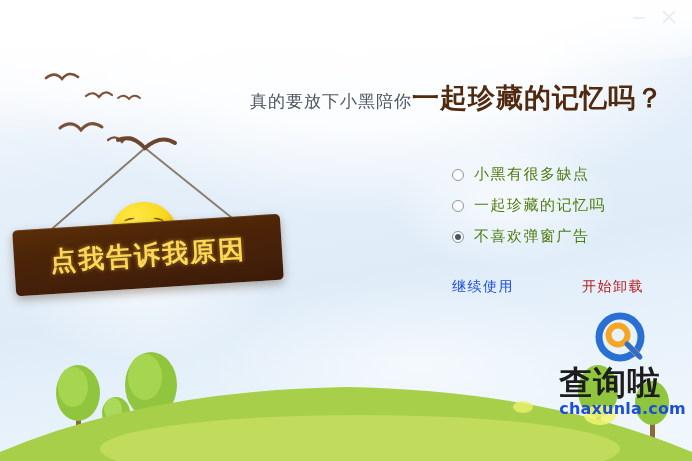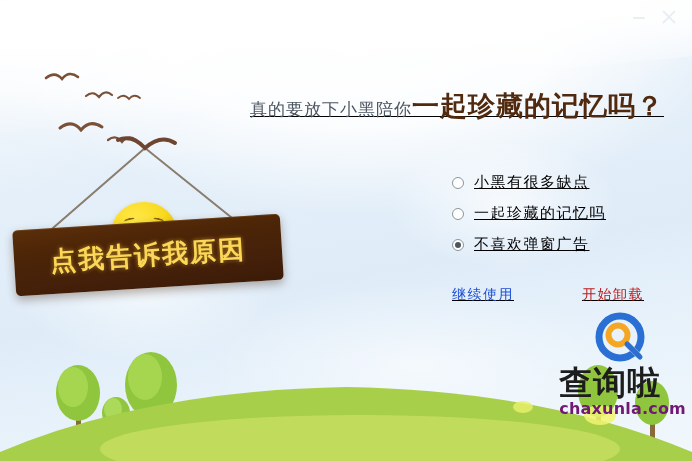--- a/index.html
+++ b/index.html
@@ -120,21 +120,21 @@
   .sign-text {
     font-size: 26px;
     font-weight: bold;
     letter-spacing: 2px;
     color: #fcd757;
     text-shadow: 0 0 4px rgba(255,200,60,0.6), 0 1px 1px rgba(0,0,0,0.45);
     white-space: nowrap;
   }
 
   
-  .panel { position: absolute; left: 250px; top: 92px; width: 440px; height: 300px; z-index: 20; text-decoration: underline; }
+  .panel { position: absolute; left: 250px; top: 84px; width: 440px; height: 300px; z-index: 20; }
 
   .headline {
     text-align: right;
     padding-right: 28px;
     white-space: nowrap;
     line-height: 1;
   }
   .headline .plain {
     font-size: 17px;
     color: #4b5560;
@@ -177,21 +177,21 @@
     content: "";
     position: absolute;
     left: 50%; top: 50%;
     width: 6px; height: 6px;
     margin: -3px 0 0 -3px;
     border-radius: 50%;
     background: #4d565f;
   }
   .option-label {
     font-size: 15px;
-    color: #000000;
+    color: #4d7c0f;
     letter-spacing: 1.5px;
     white-space: nowrap;
   }
 
   .actions {
     margin-top: 26px;
     padding-left: 202px;
     display: flex;
     align-items: center;
   }
@@ -225,21 +225,21 @@
   .wm-cn {
     font-size: 33px;
     font-weight: bold;
     color: #1d1d1d;
     letter-spacing: 1px;
     display: block;
   }
   .wm-en {
     font-size: 16px;
     font-weight: bold;
-    color: #701a75;
+    color: #1d4ed8;
     letter-spacing: .2px;
     display: block;
     margin-top: 2px;
     text-align: right;
   }
 </style>
 </head>
 <body>
 
 <div id="app">

